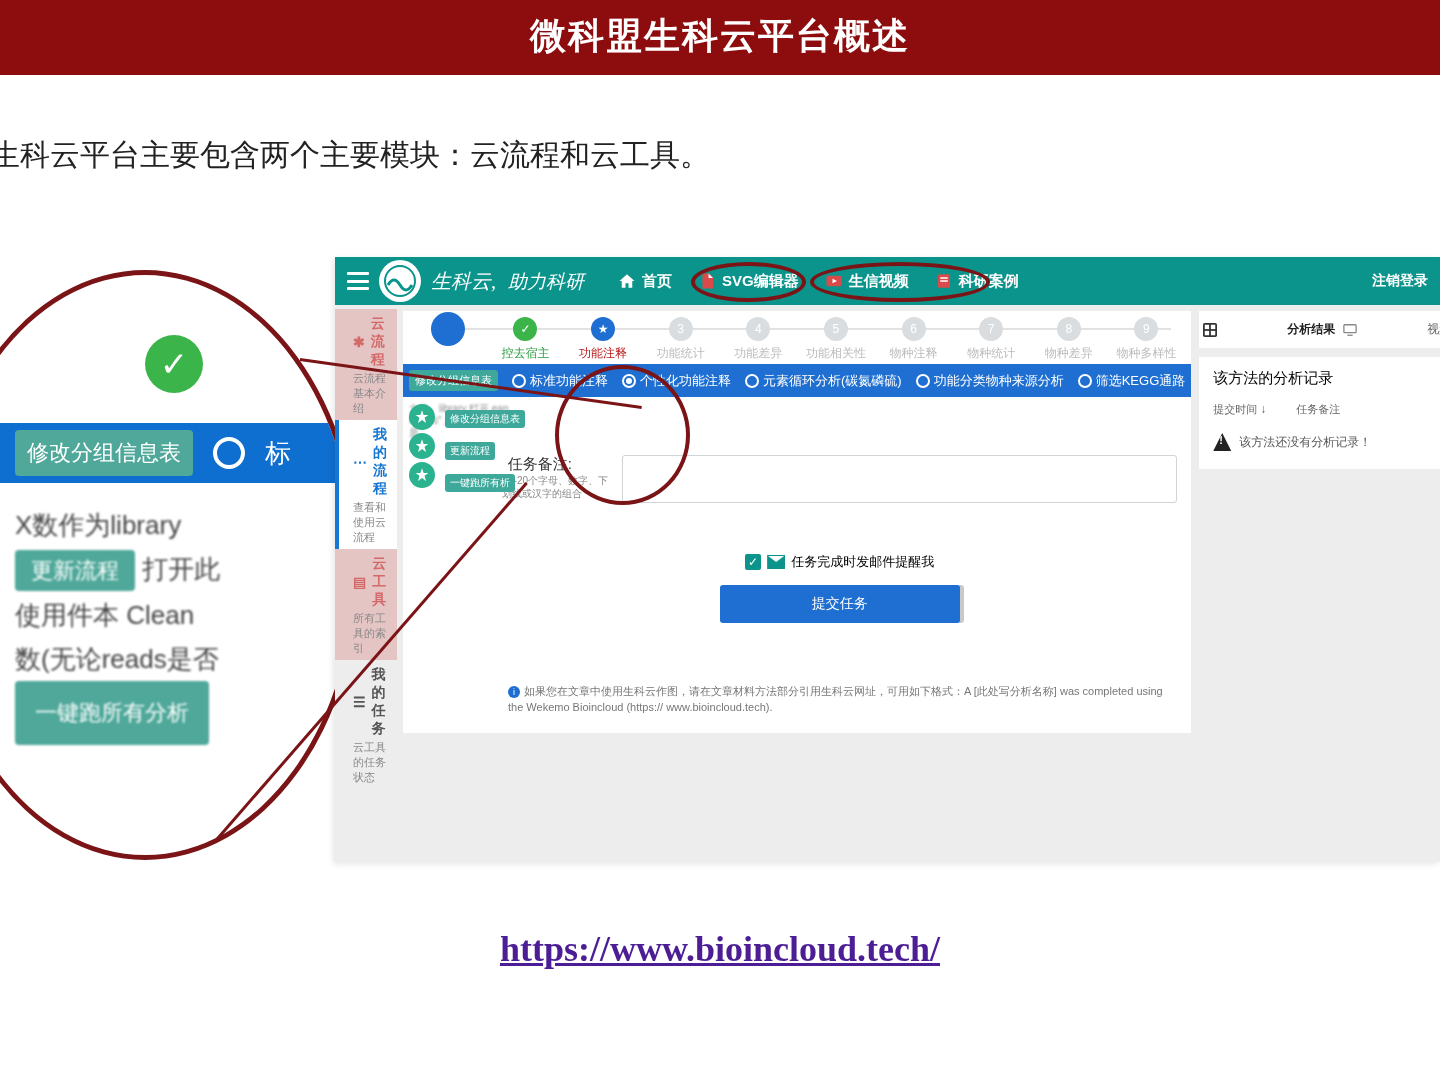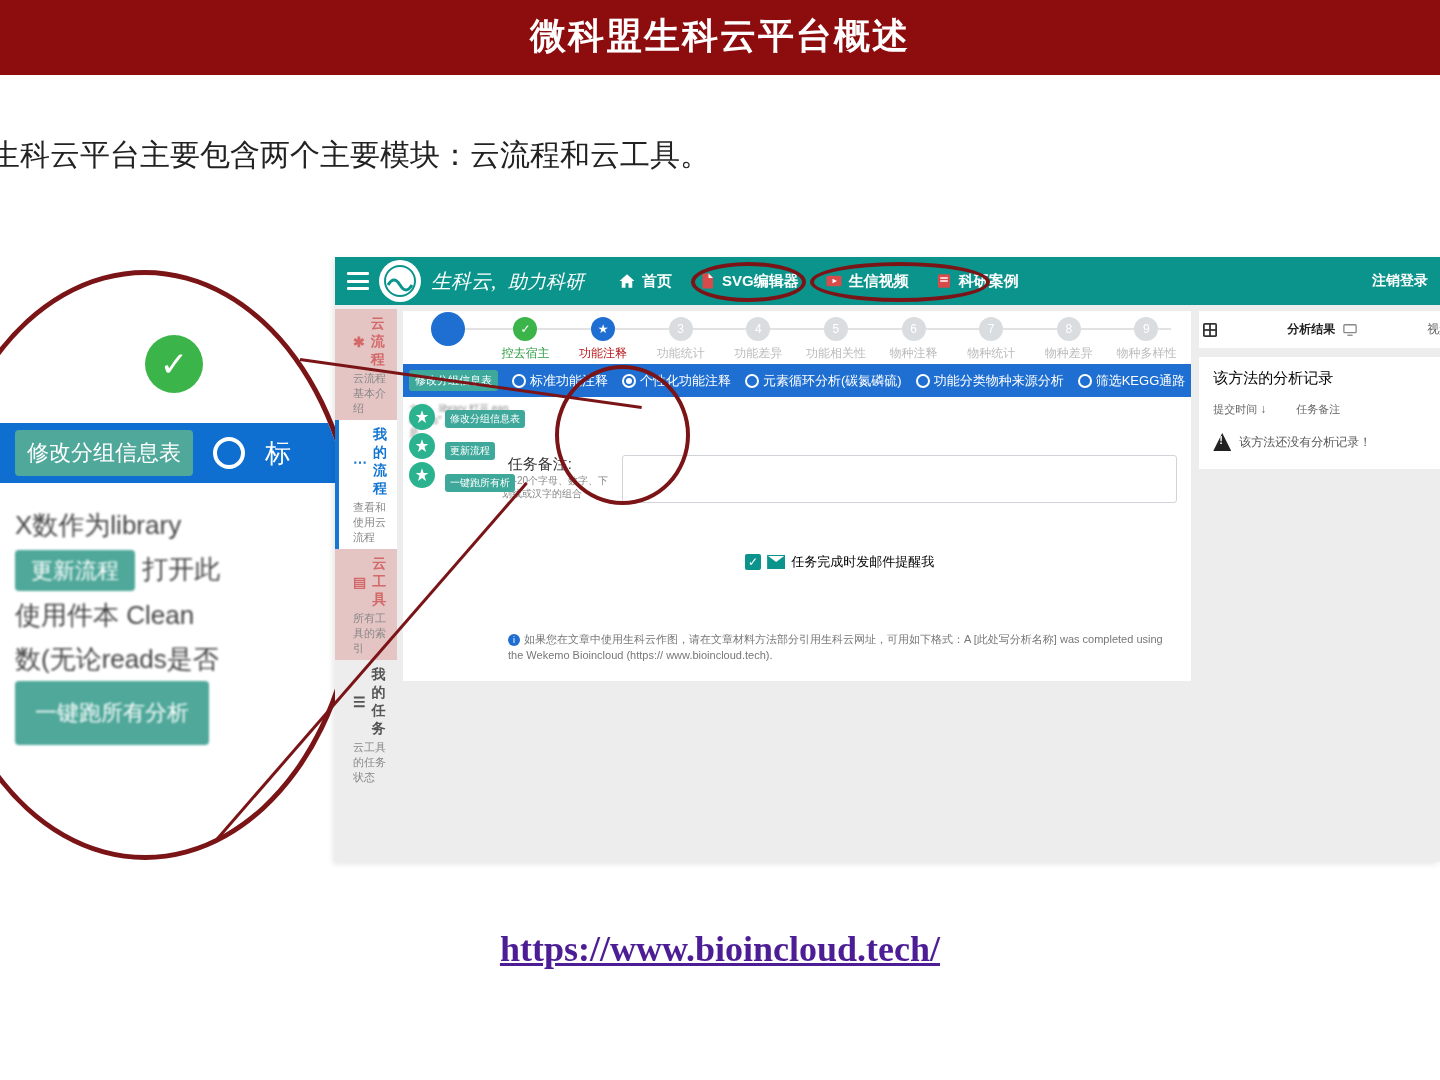--- a/index.html
+++ b/index.html
@@ -402,20 +402,21 @@
                 <div class="lab">任务备注:</div>
                 <div class="hint"><span style="color:#1e6fd1">●</span><span>0-20个字母、数字、下划线或汉字的组合</span></div>
               </div>
               <input type="text" placeholder="" style="">
             </div>
             <div class="reminder">
               <span class="cb">✓</span>
               <span class="mail"></span>
               <span>任务完成时发邮件提醒我</span>
             </div>
+            <button class="submit-btn">提交任务</button>
             <div class="cite"><span class="i">i</span><span>如果您在文章中使用生科云作图，请在文章材料方法部分引用生科云网址，可用如下格式：A [此处写分析名称] was completed using the Wekemo Bioincloud (https:// www.bioincloud.tech).</span></div>
           </div>
         </div>
       </div>
 
       <div class="right-col">
         <div class="panel">
           <div class="panel-header">
             <div class="ph-tab active">
               <svg class="ico" viewBox="0 0 16 16" fill="#333">

